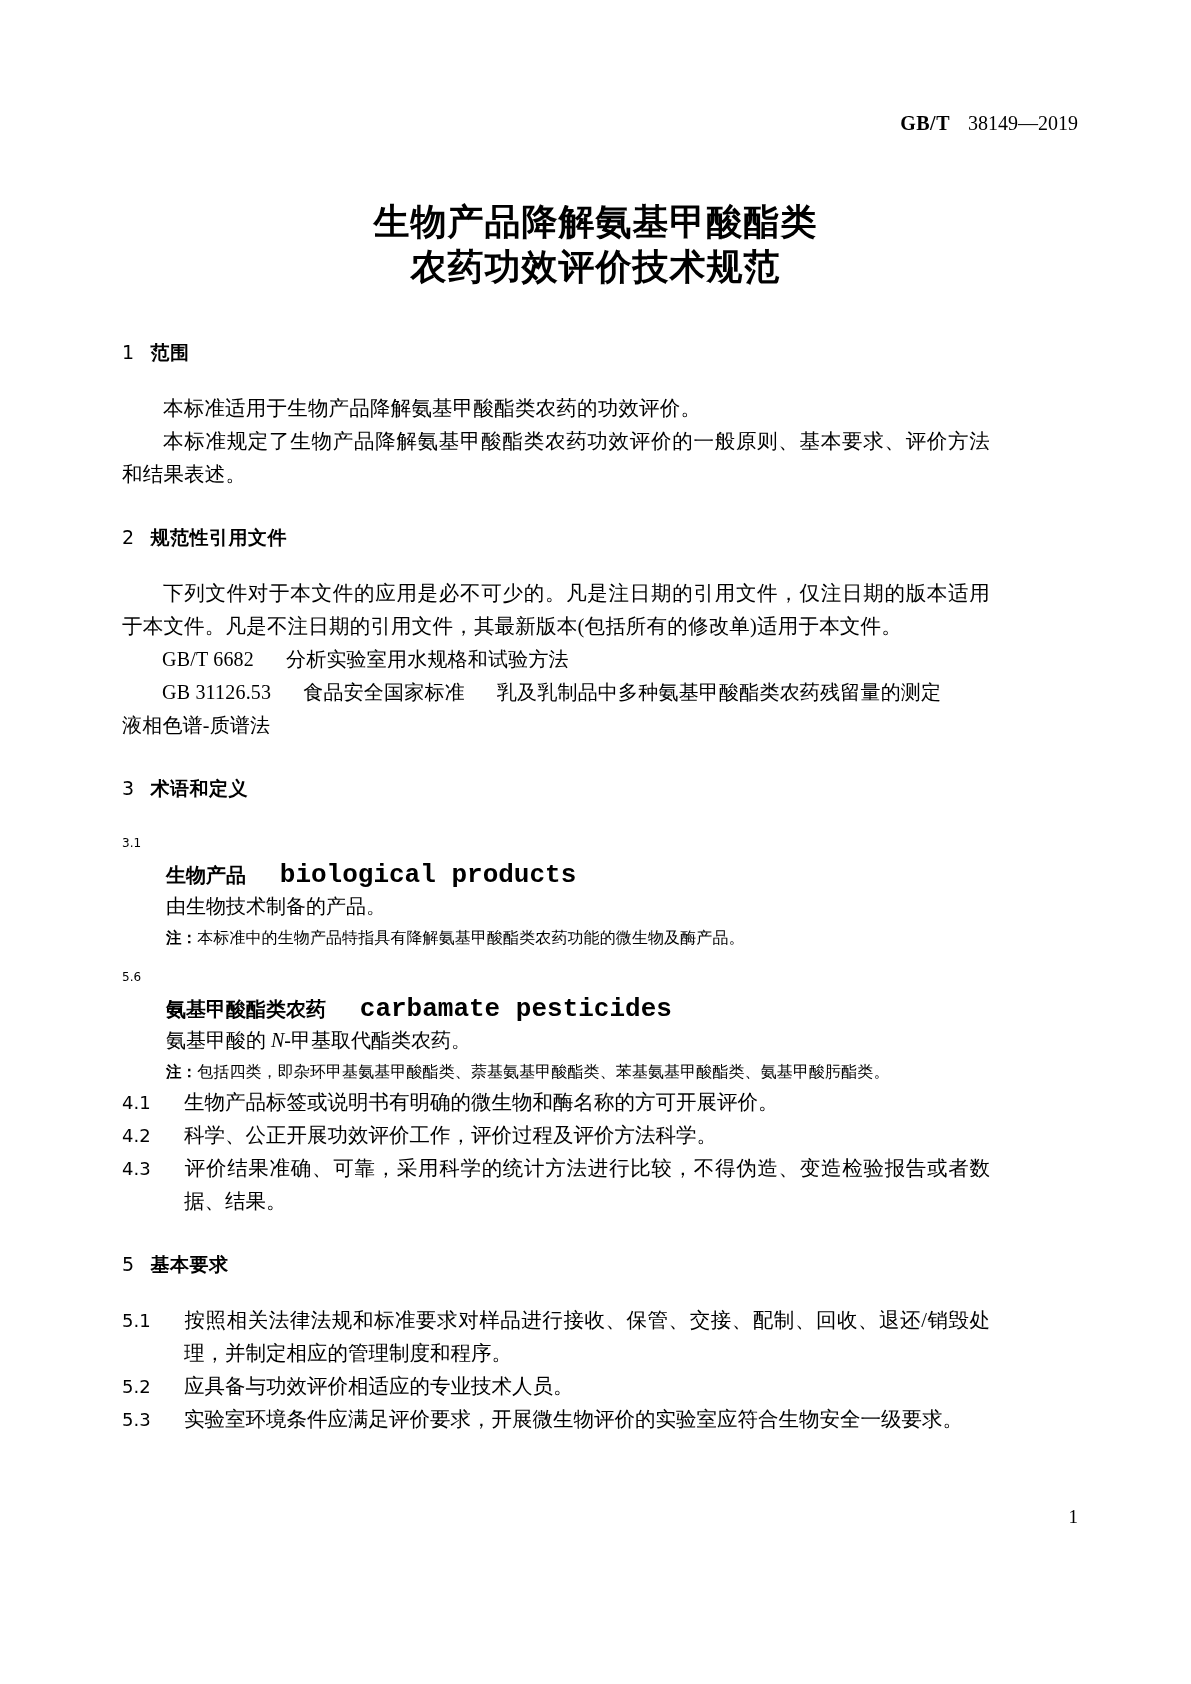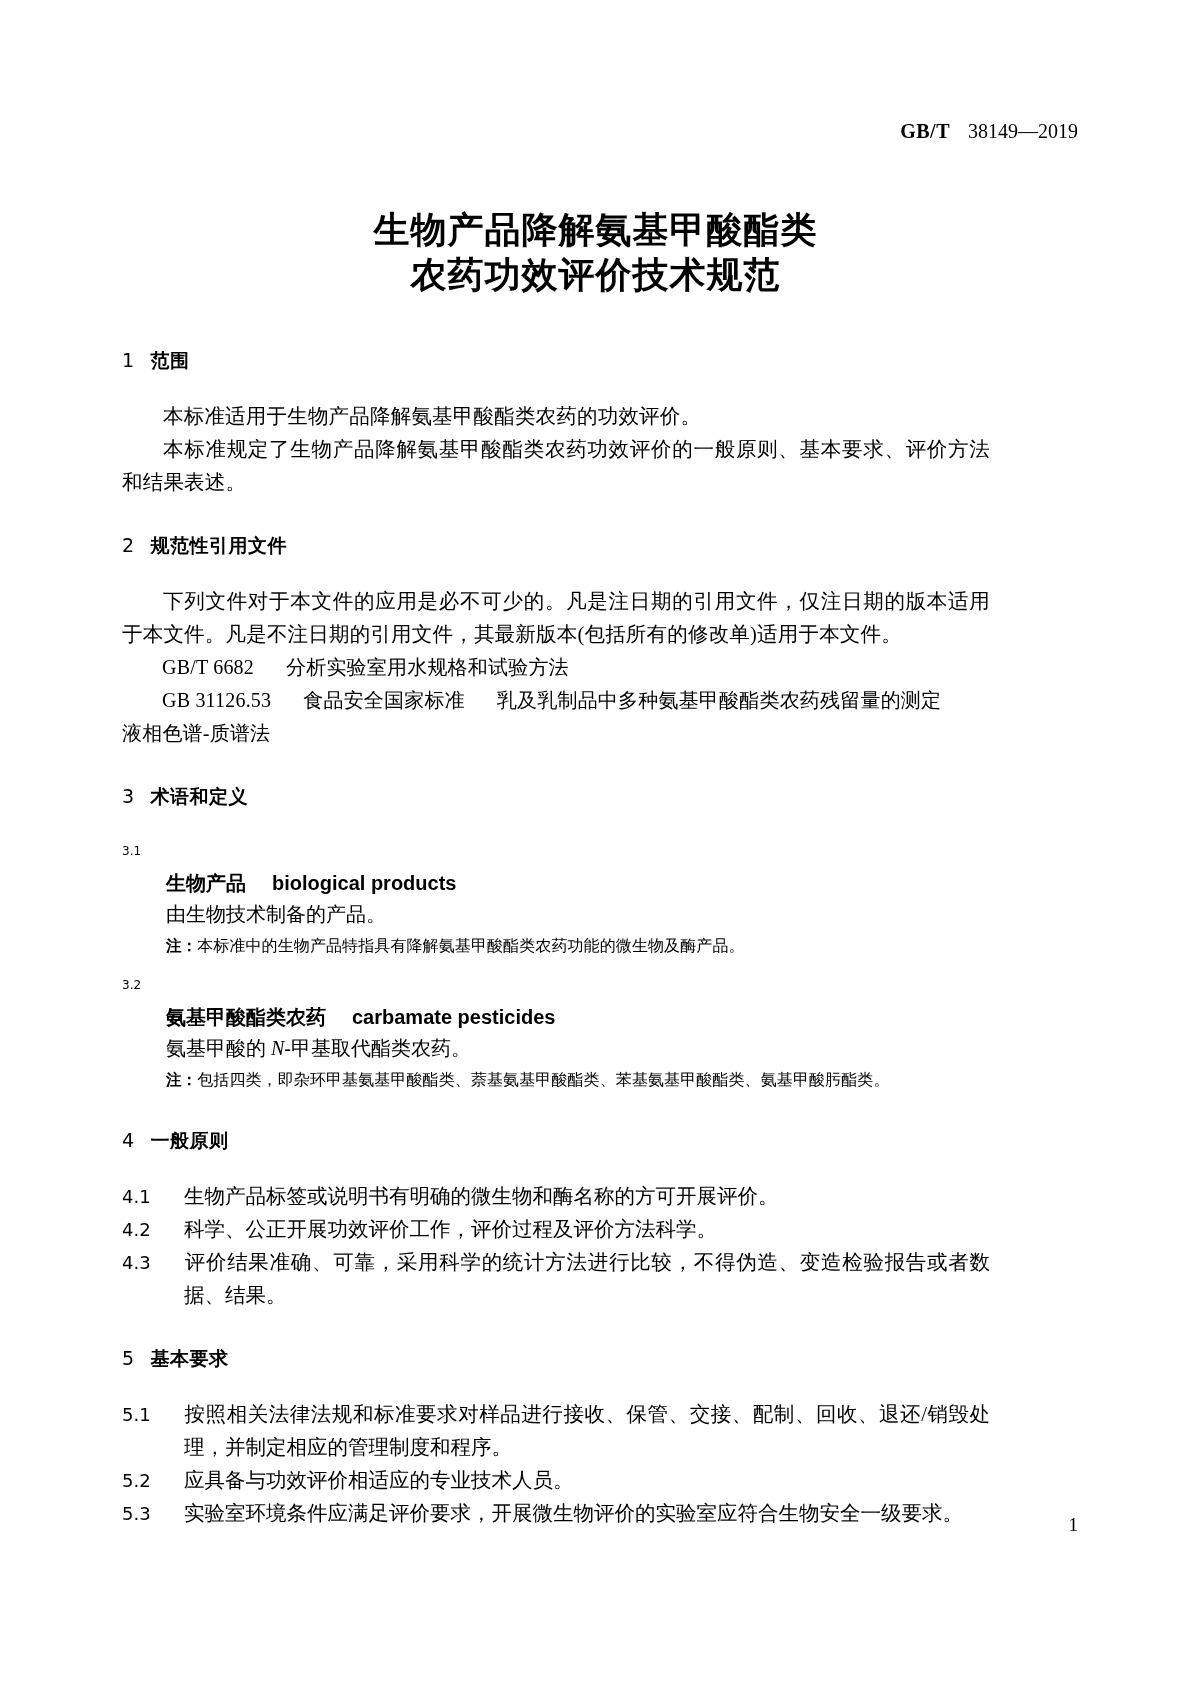--- a/index.html
+++ b/index.html
@@ -4,21 +4,21 @@
 <style>
   html, body {
     margin: 0;
     padding: 0;
     background: #ffffff;
   }
   .page {
     position: relative;
     width: 1191px;
     height: 1668px;
-    margin: 8px auto;
+    margin: 0 auto;
     background: #ffffff;
     font-family: "Liberation Serif", "DejaVu Serif", serif;
     color: #000000;
     overflow: hidden;
   }
 
   
   .doc-header {
     position: absolute;
     top: 112px;
@@ -99,24 +99,24 @@
     margin: 10px 0 2px 0;
   }
   .term-line {
     font-size: 20px;
     line-height: 31px;
     margin: 0 0 0 44px;
     font-weight: 700;
     font-family: "DejaVu Sans", "Liberation Sans", sans-serif;
   }
   .term-en {
-    font-family: Liberation Sans, sans-serif;
+    font-family: Liberation Mono, monospace;
     font-weight: 700;
     margin-left: 1.3em;
-    font-size: 20px;
+    font-size: 26px;
   }
   .term-def {
     font-size: 20px;
     line-height: 31px;
     margin: 0 0 0 44px;
   }
   .note {
     font-size: 16px;
     line-height: 28px;
     margin: 2px 0 0 44px;
@@ -197,34 +197,31 @@
 
     <div class="clause-no">3.1</div>
     <div class="term-line">
       <span>生物产品</span><span class="term-en">biological products</span>
     </div>
     <div class="term-def">由生物技术制备的产品。</div>
     <div class="note">
       <span class="note-label">注：</span><span>本标准中的生物产品特指具有降解氨基甲酸酯类农药功能的微生物及酶产品。</span>
     </div>
 
-    <div class="clause-no">3.2</div>
+    <div class="clause-no">5.6</div>
     <div class="term-line">
       <span>氨基甲酸酯类农药</span><span class="term-en">carbamate pesticides</span>
     </div>
     <div class="term-def">
       <span>氨基甲酸的</span>&nbsp;<span class="italic-var">N</span><span>-甲基取代酯类农药。</span>
     </div>
     <div class="note">
       <span class="note-label">注：</span><span>包括四类，即杂环甲基氨基甲酸酯类、萘基氨基甲酸酯类、苯基氨基甲酸酯类、氨基甲酸肟酯类。</span>
     </div>
 
-    <div class="sec-head">
-      <span class="sec-no">4</span><span>一般原则</span>
-    </div>
     <p class="num-item">
       <span class="idx">4.1</span><span>生物产品标签或说明书有明确的微生物和酶名称的方可开展评价。</span>
     </p>
     <p class="num-item">
       <span class="idx">4.2</span><span>科学、公正开展功效评价工作，评价过程及评价方法科学。</span>
     </p>
     <p class="num-item">
       <span class="idx">4.3</span><span>评价结果准确、可靠，采用科学的统计方法进行比较，不得伪造、变造检验报告或者数据、结果。</span>
     </p>
 

